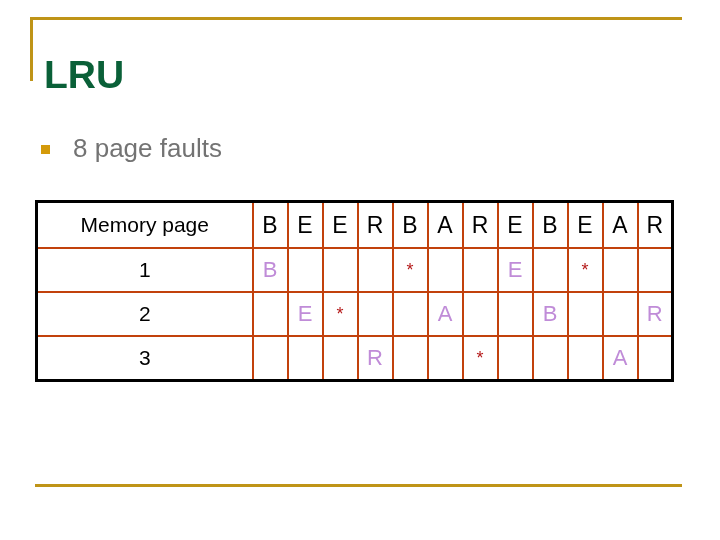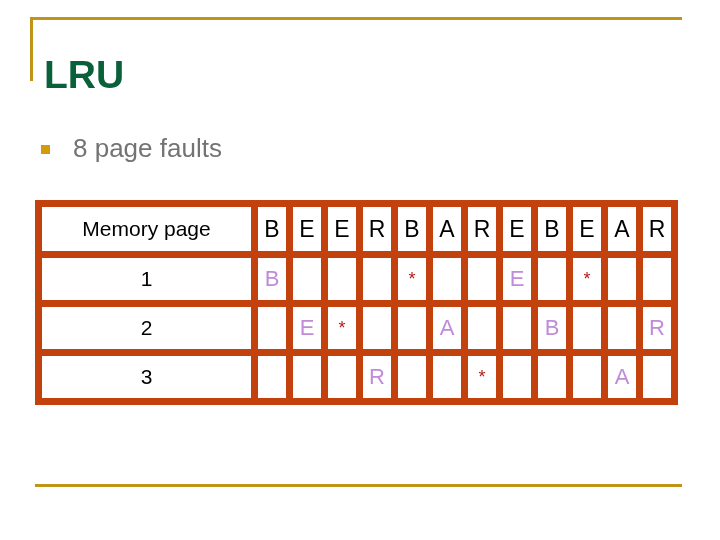--- a/index.html
+++ b/index.html
@@ -88,21 +88,21 @@
   
   .lru-table {
     position: absolute;
     left: 35px;
     top: 200px;
     border-collapse: collapse;
     table-layout: fixed;
     background: #ffffff;
   }
   .lru-table td {
-    border: 7px solid #c2410c;
+    border: 2px solid #c2410c;
     padding: 0;
     text-align: center;
     vertical-align: middle;
     font-size: 21px;
     color: #000000;
     height: 42px;
   }
   .lru-table tr:first-child td { height: 44px; }
 
   .col-label { width: 216px; }

